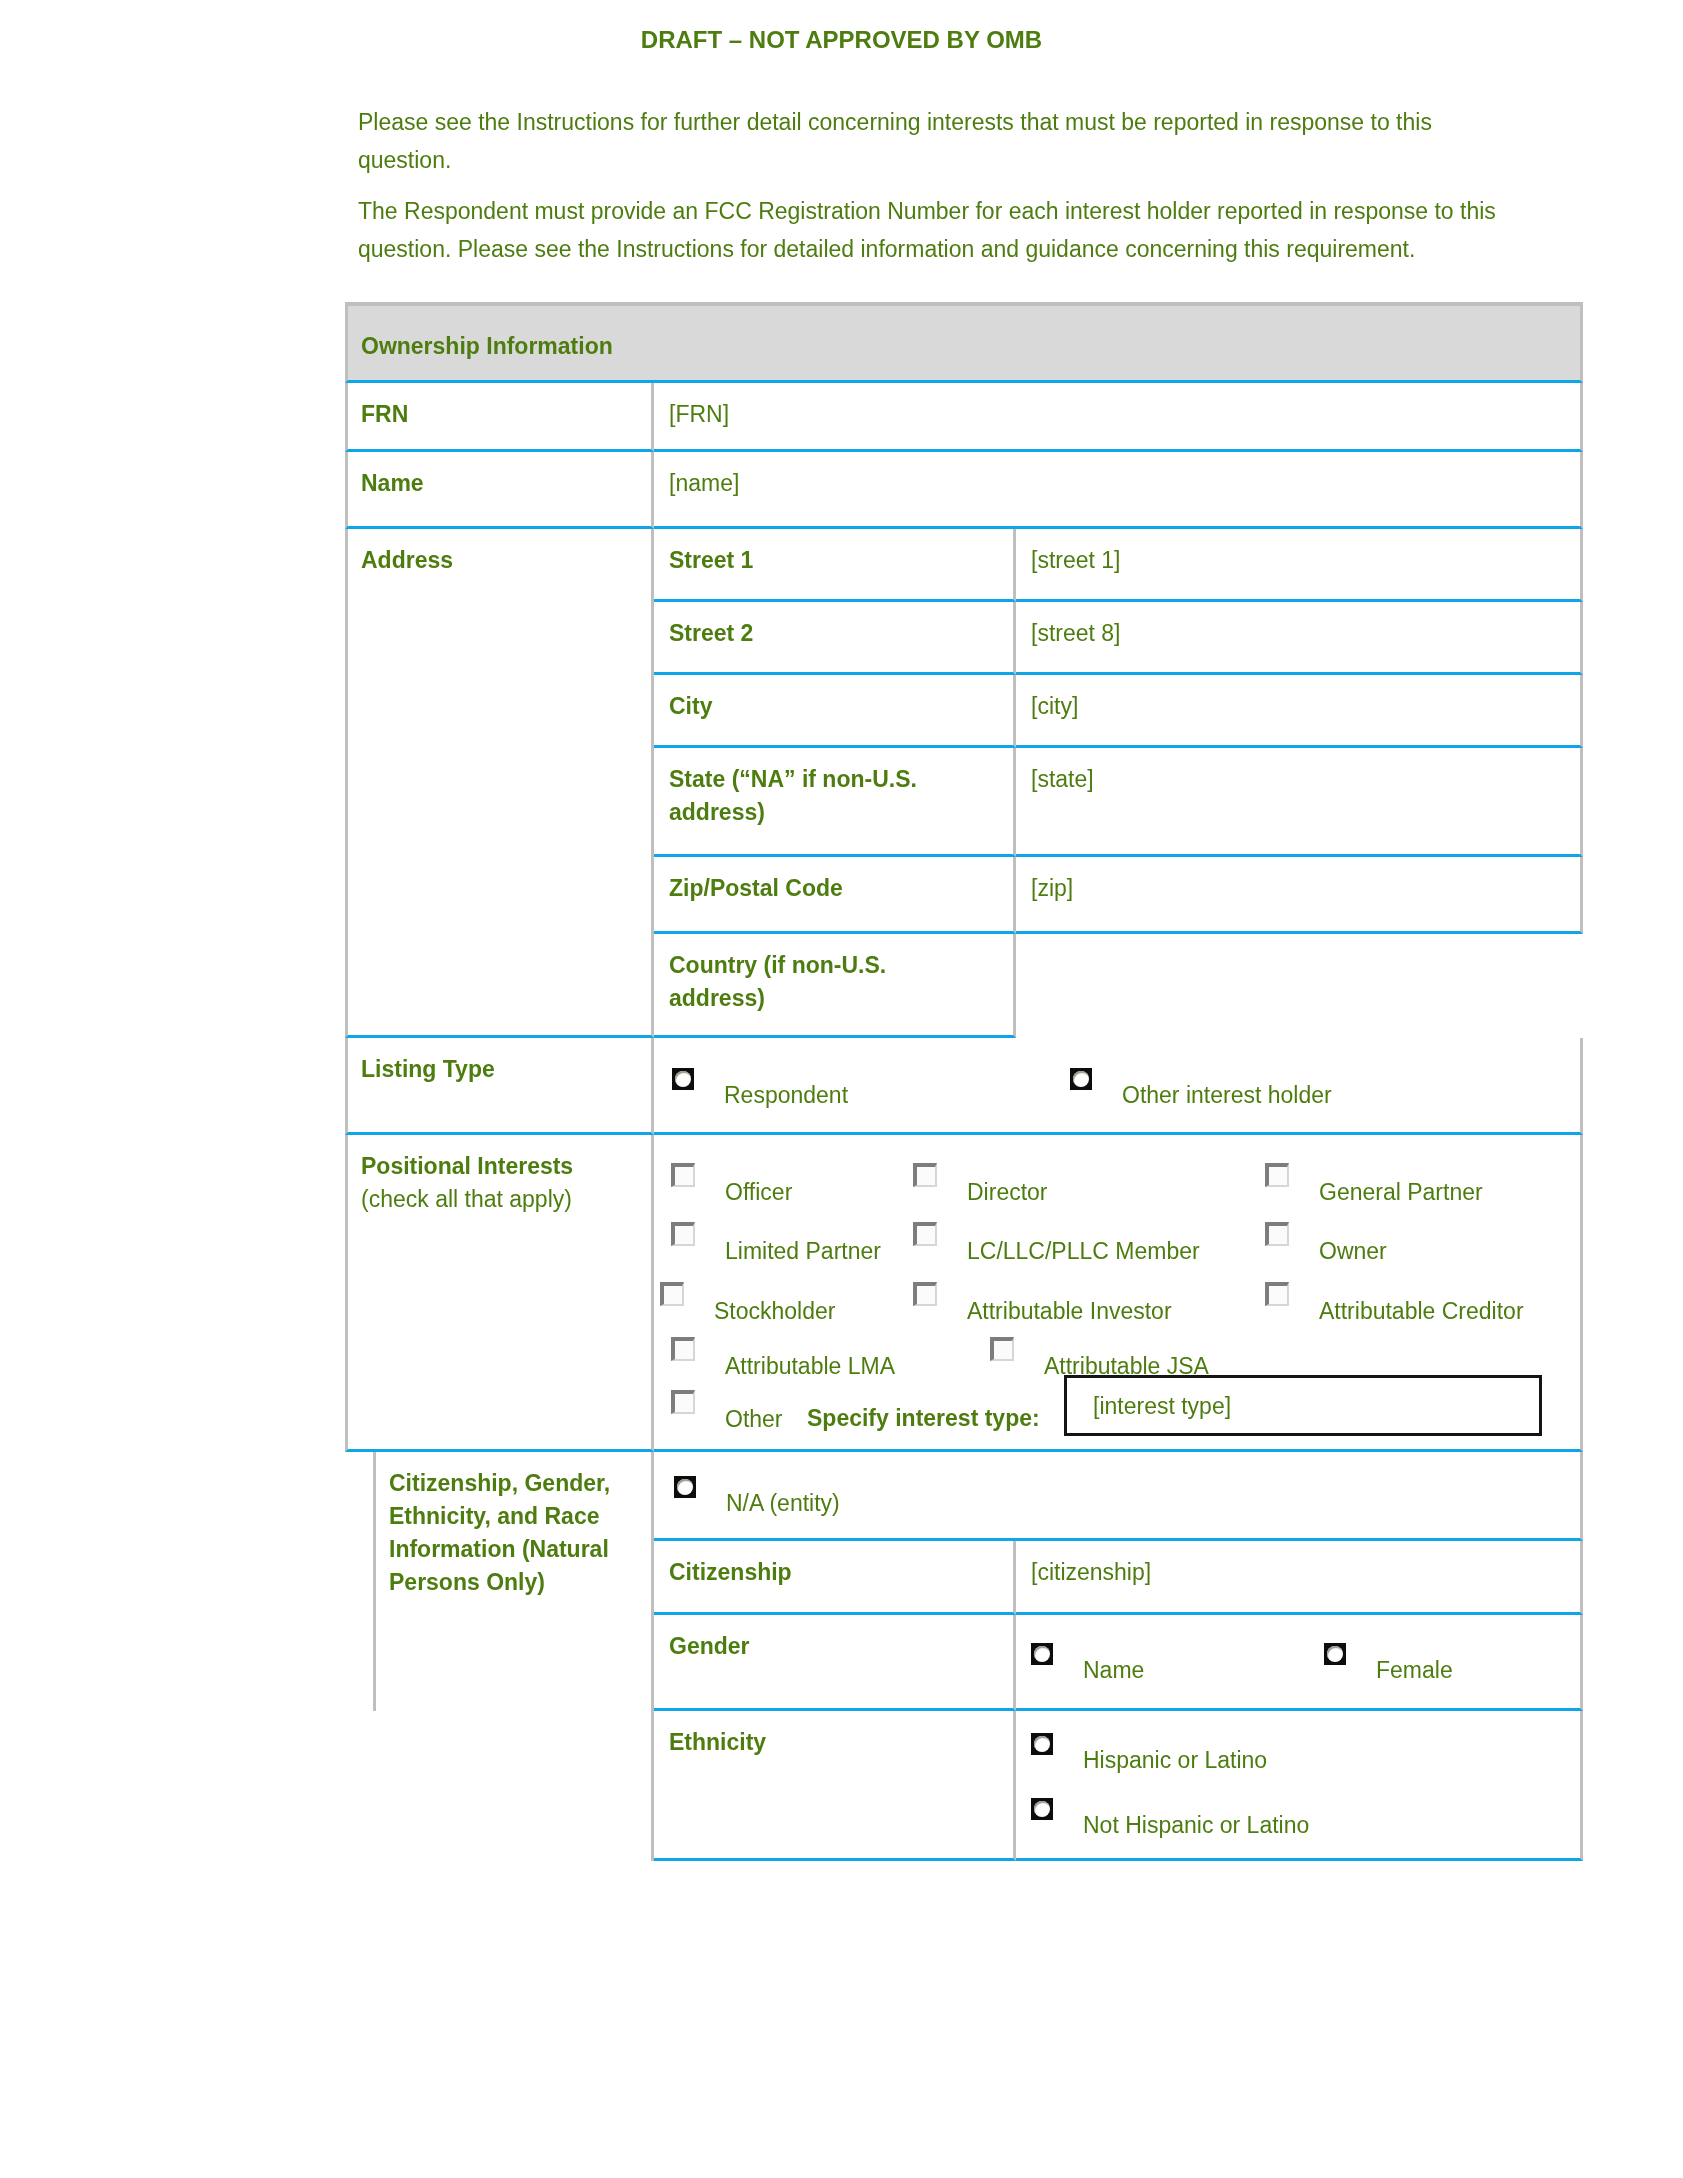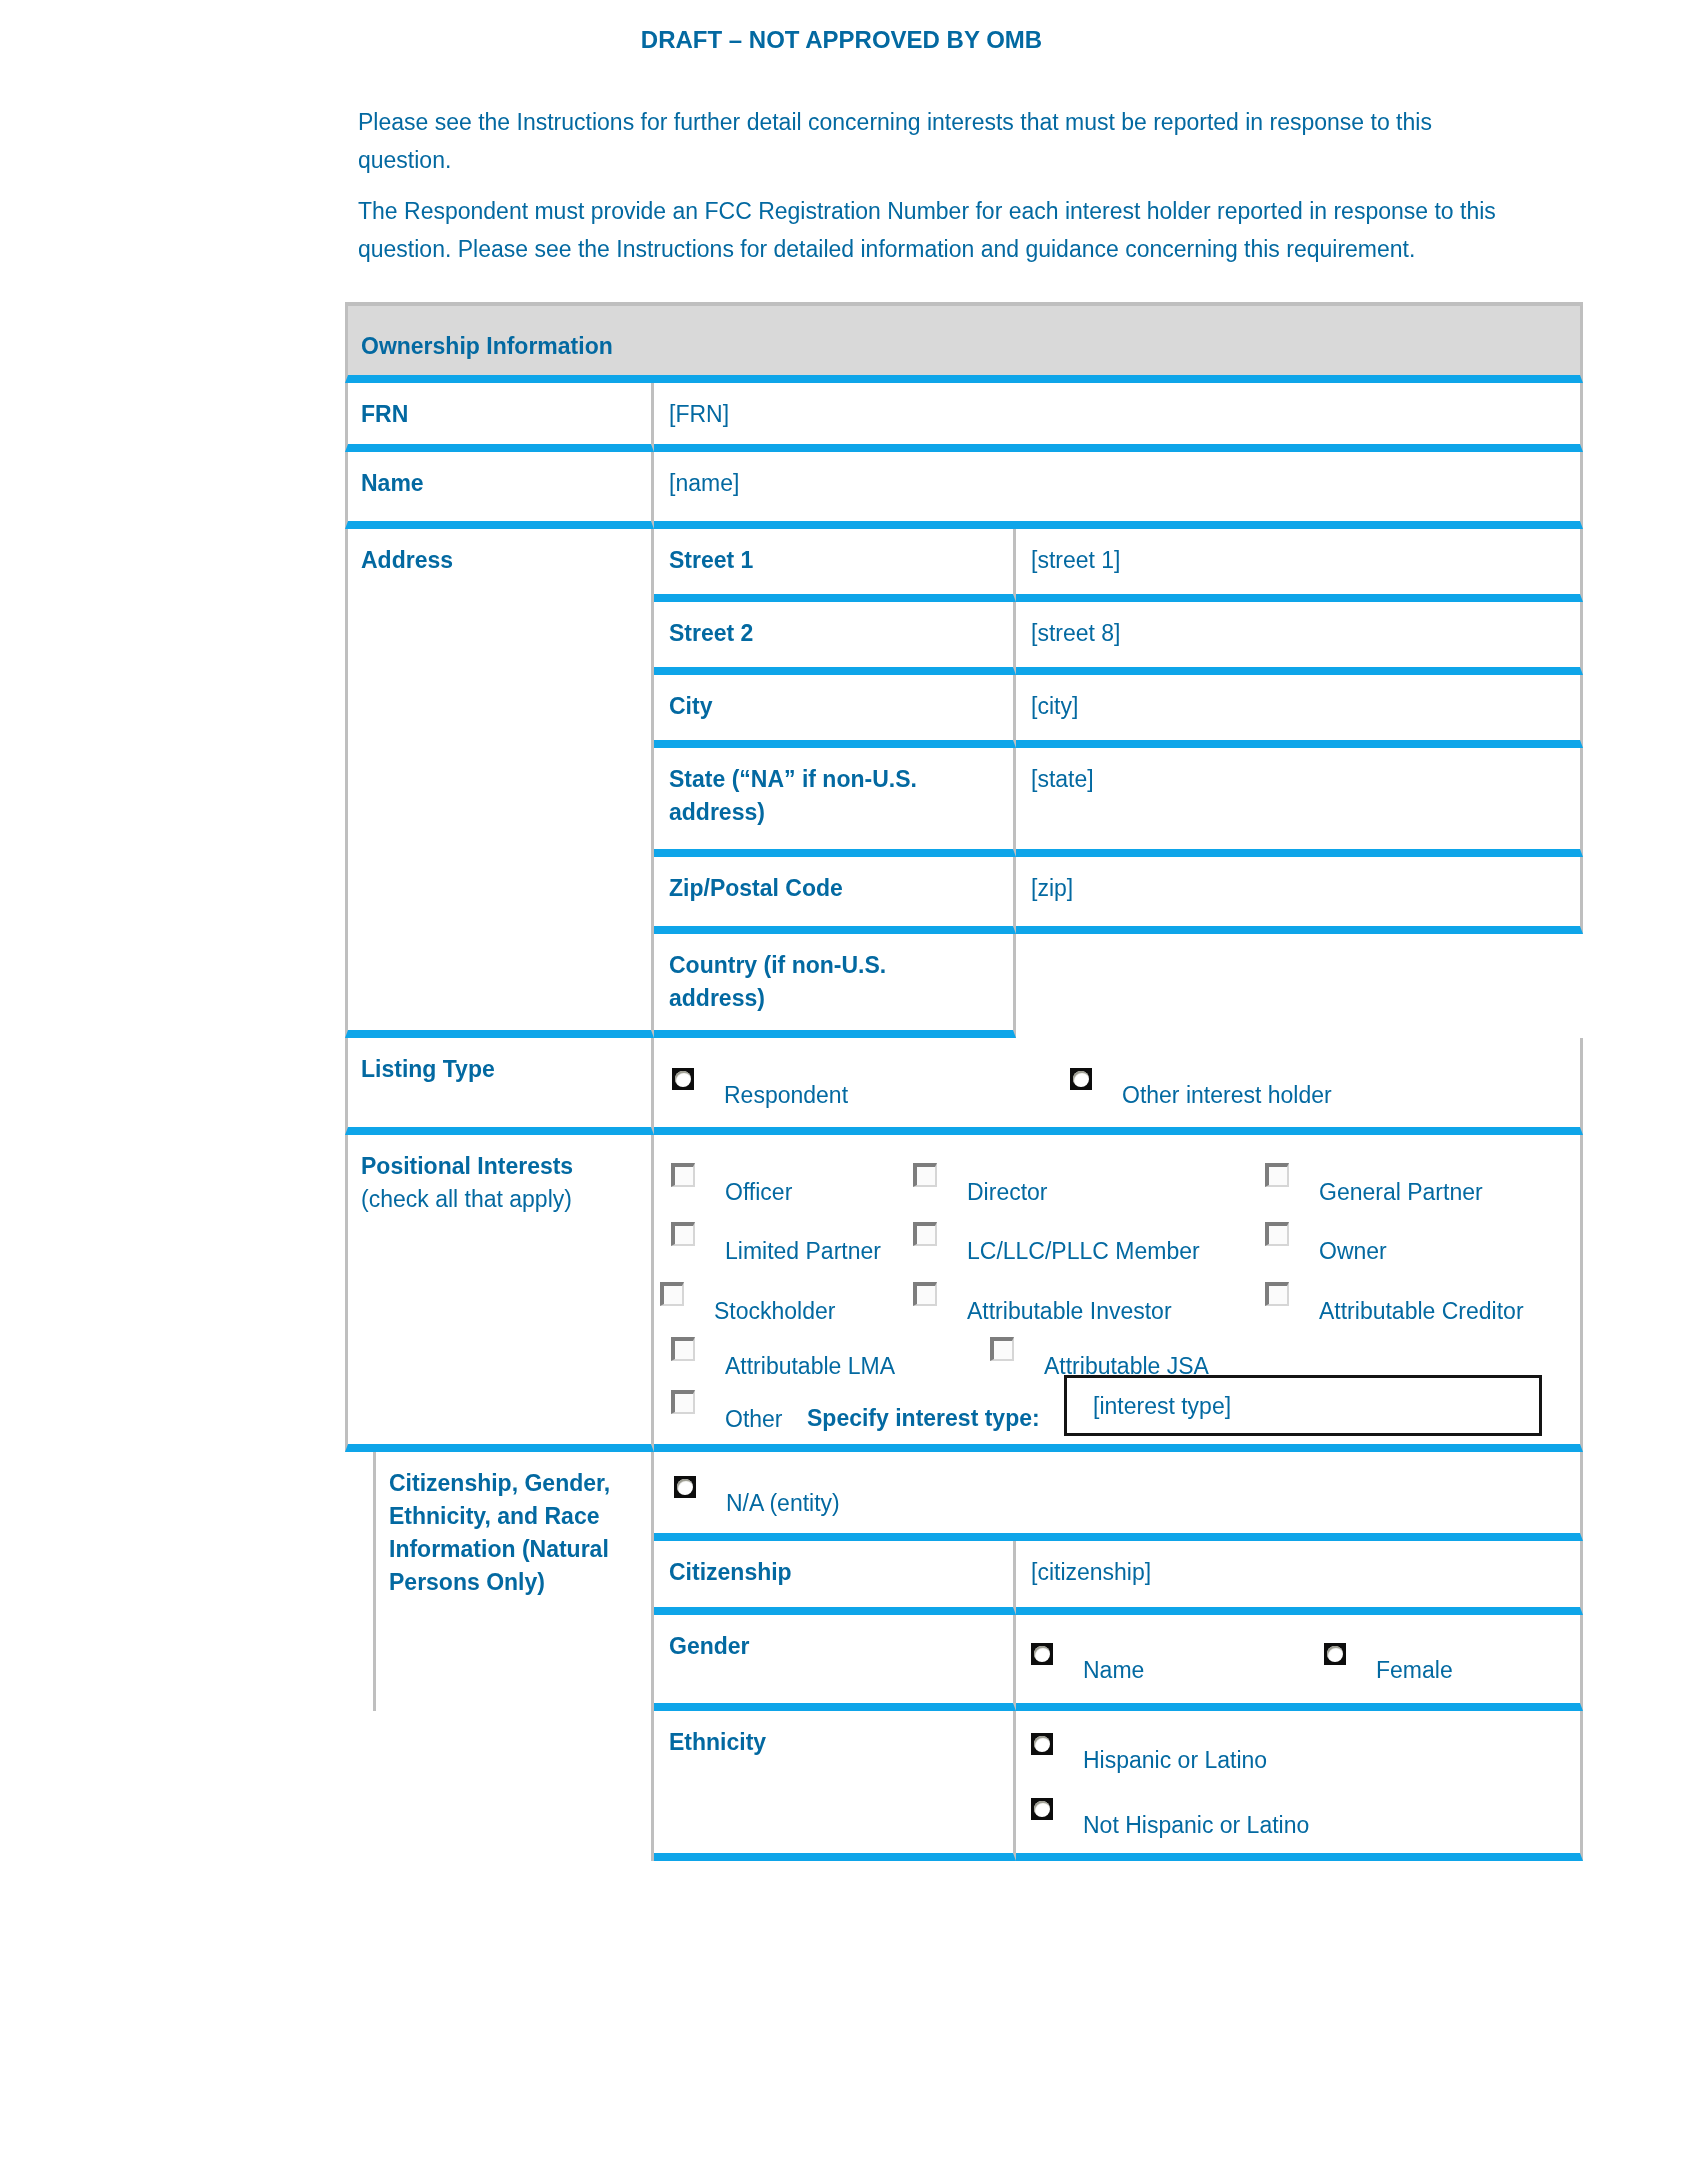--- a/index.html
+++ b/index.html
@@ -1,18 +1,18 @@
 <!DOCTYPE html>
 <html><head>
 <meta charset="utf-8">
 <style>
   html,body { margin:0; padding:0; background:#fff; }
   .page {
     position:relative; width:1683px; height:2178px; background:#ffffff;
-    font-family:"Liberation Sans", sans-serif; color:#0369a1;
+    font-family:"Liberation Sans", sans-serif; color:#4d7c0f;
     overflow:hidden;
   }
   .banner {
     position:absolute; top:26px; left:0; width:1683px; text-align:center;
     font-weight:bold; font-size:24px;
   }
   .para {
     position:absolute; left:358px; width:1168px; margin:0;
     font-size:23px; line-height:38px;
   }
@@ -21,21 +21,21 @@
 
   
   .tbl {
     position:absolute; left:345px; top:302px;
     display:grid;
     grid-template-columns:309px 362px 567px;
     grid-template-rows:81px 69px 77px 73px 73px 73px 109px 77px 104px 97px 317px 89px 74px 96px 150px;
   }
   .cell {
     box-sizing:border-box; position:relative;
-    border-right:3px solid #bfbfbf; border-bottom:8px solid #0ea5e9;
+    border-right:3px solid #bfbfbf; border-bottom:3px solid #0ea5e9;
     font-size:23px; line-height:33px; padding:15px 15px 0 15px;
     background:#fff;
   }
   .c1 { border-left:3px solid #bfbfbf; padding:15px 25px 0 13px; }
   .hdr {
     background:#d9d9d9; border-top:4px solid #bfbfbf;
     font-weight:bold; padding-top:24px;
   }
   .lab { font-weight:bold; }
   .prewrap { white-space:pre-line; }

